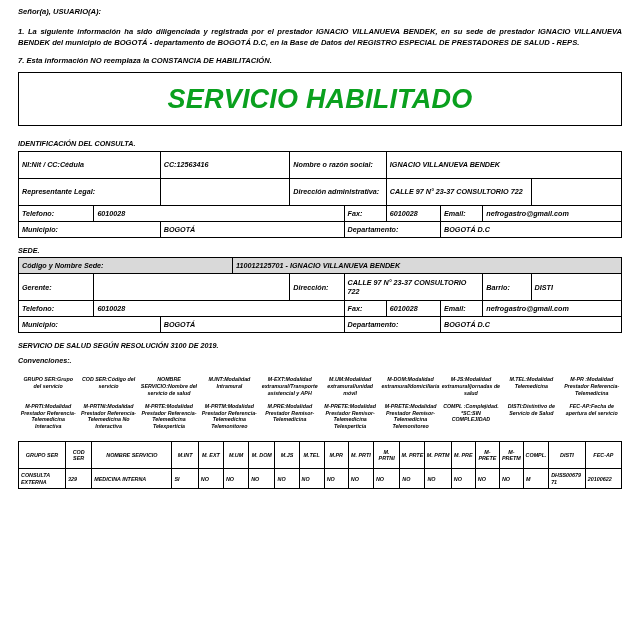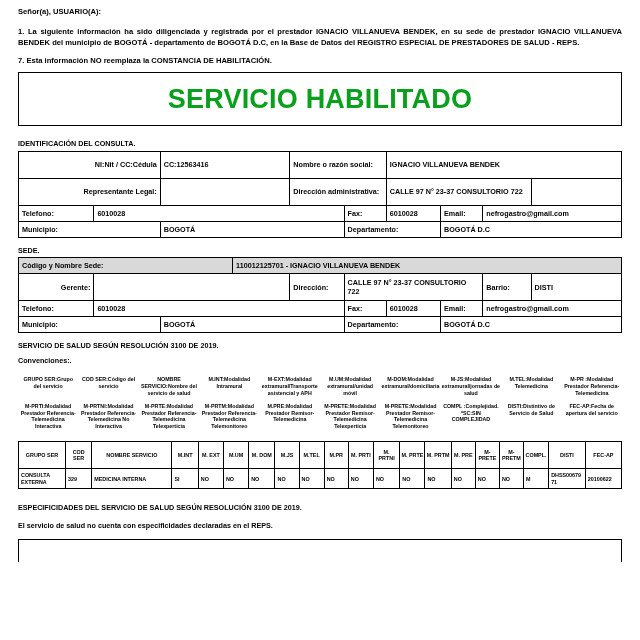--- a/index.html
+++ b/index.html
@@ -14,20 +14,21 @@
     font-family: "Liberation Sans", sans-serif;
     color: #000000;
     -webkit-font-smoothing: none;
   }
   .page {
     width: 640px;
     height: 512px;
     box-sizing: border-box;
     padding: 6px 18px 0 18px;
     position: relative;
+    font-style: italic;
   }
 
   
   .intro-line {
     font-size: 7.6px;
     font-weight: bold;
     line-height: 1.45;
     margin: 0 0 7px 0;
     text-align: justify;
   }
@@ -71,21 +72,21 @@
   }
   table.info td {
     border: 0.9px solid #000;
     padding: 3px 3px;
     vertical-align: middle;
     line-height: 1.25;
     word-wrap: break-word;
     overflow: hidden;
   }
   td.shaded { background: #d9d9d9; }
-  td.tall { height: 20px; text-align: right; }
+  td.tall { height: 20px; }
 
   
   .conv-wrap { margin-top: 7px; }
   table.conv {
     width: 100%;
     border-collapse: collapse;
     table-layout: fixed;
     font-size: 5.3px;
     font-weight: bold;
     line-height: 1.32;
@@ -346,19 +347,14 @@
         <td>NO</td>
         <td>NO</td>
         <td>NO</td>
         <td>M</td>
         <td>DHSS0067971</td>
         <td>20100622</td>
       </tr>
     </tbody>
   </table>
 
-  <div class="spec-block">
-    <div class="spec-text">ESPECIFICIDADES DEL SERVICIO DE SALUD SEGÚN RESOLUCIÓN 3100 DE 2019.</div>
-    <div class="spec-text">El servicio de salud no cuenta con especificidades declaradas en el REPS.</div>
-    <div class="bottom-box"></div>
-  </div>
 
 </div>
 
 </body></html>

